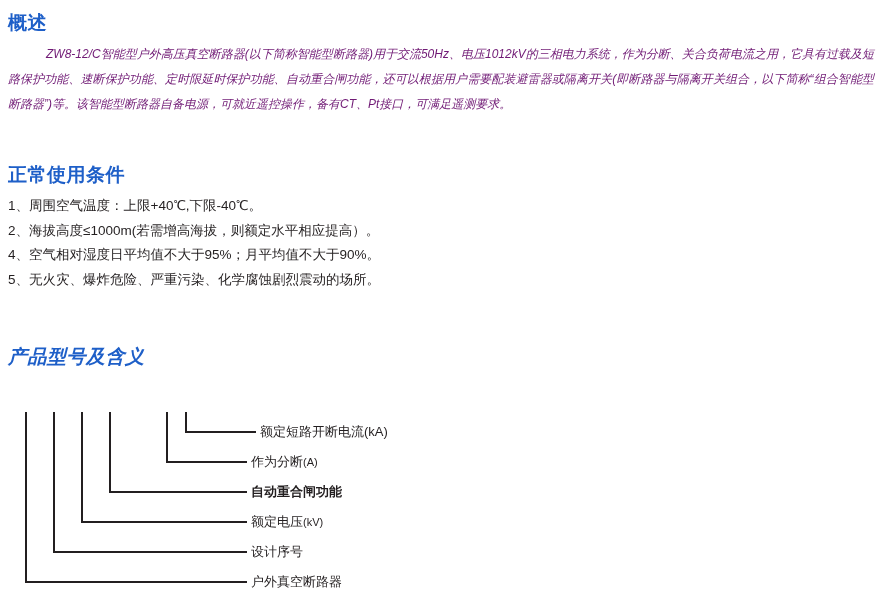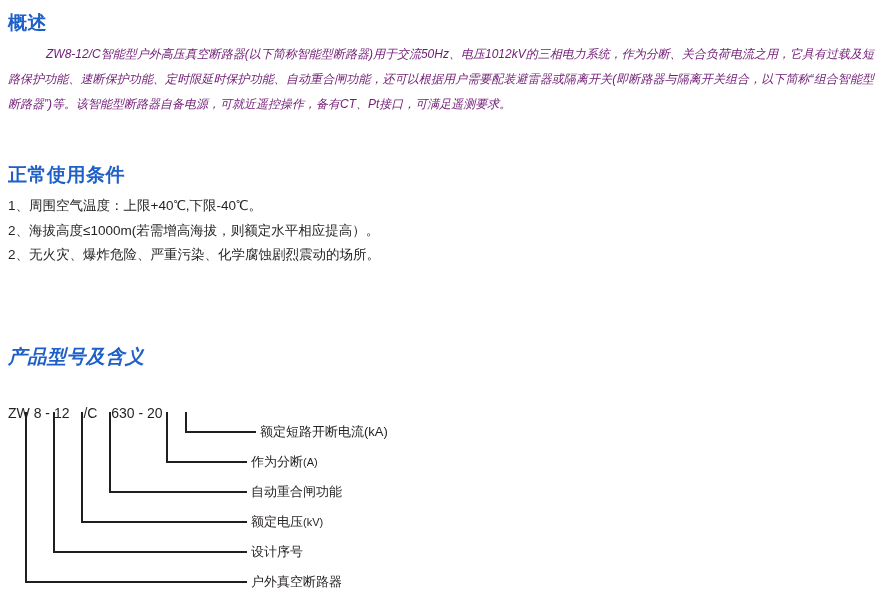--- a/index.html
+++ b/index.html
@@ -102,35 +102,26 @@
 
   <div class="section-title" id="overview-title">概述</div>
 
   <div id="overview-body">ZW8-12/C智能型户外高压真空断路器(以下简称智能型断路器)用于交流50Hz、电压1012kV的三相电力系统，作为分断、关合负荷电流之用，它具有过载及短路保护功能、速断保护功能、定时限延时保护功能、自动重合闸功能，还可以根据用户需要配装避雷器或隔离开关(即断路器与隔离开关组合，以下简称“组合智能型断路器”)等。该智能型断路器自备电源，可就近遥控操作，备有CT、Pt接口，可满足遥测要求。</div>
 
   <div class="section-title" id="conditions-title">正常使用条件</div>
 
   <div id="conditions-list">
     <div class="cond-item">1、周围空气温度：上限+40℃,下限-40℃。</div>
     <div class="cond-item">2、海拔高度≤1000m(若需增高海拔，则额定水平相应提高）。</div>
-    <div class="cond-item">2、无火灾、爆炸危险、严重污染、化学腐蚀剧烈震动的场所。</div>
+    <div class="cond-item">4、空气相对湿度日平均值不大于95%；月平均值不大于90%。</div>
+    <div class="cond-item">5、无火灾、爆炸危险、严重污染、化学腐蚀剧烈震动的场所。</div>
   </div>
 
   <div class="section-title" id="model-title">产品型号及含义</div>
 
-  <div id="model-code">
-    <span class="seg">ZW</span>
-    <span class="seg">8</span>
-    <span class="seg">-</span>
-    <span class="seg">12</span>
-    <span class="seg" style="margin-left:10px">/C</span>
-    <span class="seg" style="margin-left:10px">630</span>
-    <span class="seg">-</span>
-    <span class="seg">20</span>
-  </div>
 
   <div id="leader-diagram">
     <svg width="890" height="195" viewBox="0 0 890 195">
       <g stroke="#231f20" stroke-width="1.1" fill="none" shape-rendering="crispEdges">
 
         <path d="M186,12 L186,32 L256,32"></path>
 
         <path d="M167,12 L167,62 L247,62"></path>
 
         <path d="M110,12 L110,92 L247,92"></path>
@@ -142,21 +133,21 @@
         <path d="M26,12 L26,182 L247,182"></path>
       </g>
     </svg>
 
     <div class="leader-label" style="left:260px; top:23px;">额定短路开断电流(kA)</div>
 
     <div class="leader-label" style="left:251px; top:53px;">
       <span>作为分断</span><span class="unit">(A)</span>
     </div>
 
-    <div class="leader-label" style="left:251px; top:83px;">自动重合闸功能</div>
+    <div class="leader-label" style="left:251px; top:83px;font-weight:bold;">自动重合闸功能</div>
 
     <div class="leader-label" style="left:251px; top:113px;">
       <span>额定电压</span><span class="unit">(kV)</span>
     </div>
 
     <div class="leader-label" style="left:251px; top:143px;">设计序号</div>
 
     <div class="leader-label" style="left:251px; top:173px;">户外真空断路器</div>
   </div>
 

